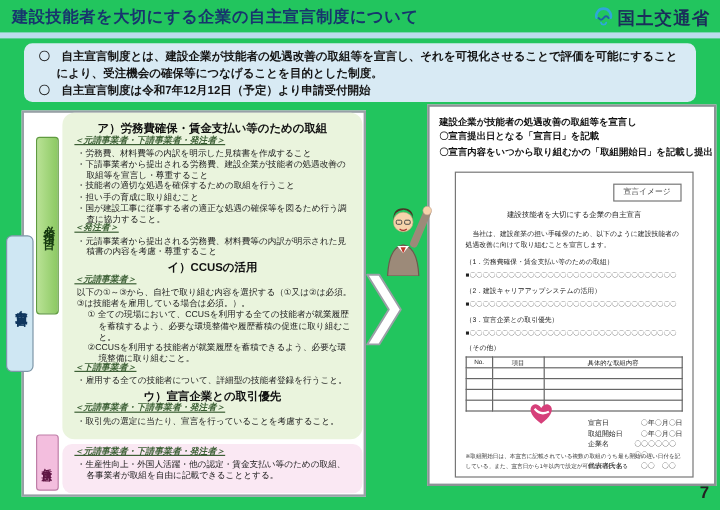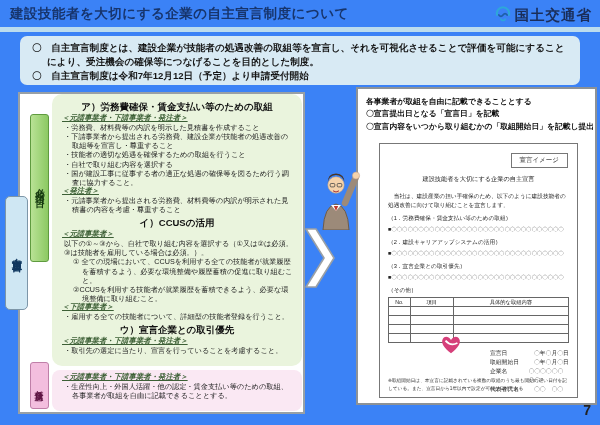--- a/index.html
+++ b/index.html
@@ -1,17 +1,17 @@
 <!DOCTYPE html>
 <html><head>
 <meta charset="utf-8">
 <style>
   html,body{margin:0;padding:0;}
   body{font-family:"Liberation Sans","DejaVu Sans",sans-serif;}
-  #page{position:relative;width:600px;height:425px;background:#3b82f6;overflow:hidden;}
+  #page{position:relative;width:600px;height:425px;background:#22c55e;overflow:hidden;}
 
   
   #page-title{position:absolute;left:10px;top:5px;font-size:13.5px;font-weight:bold;color:#17356d;letter-spacing:.5px;}
   #header-band{position:absolute;left:0;top:27px;width:600px;height:5px;background:#bcdcee;}
   #ministry-logo{position:absolute;right:8px;top:4px;display:flex;align-items:center;gap:3px;}
   #ministry-logo .mtext{font-size:14.5px;font-weight:bold;color:#1a2e5a;letter-spacing:1px;}
 
   
   #intro-box{position:absolute;left:20px;top:36px;width:560px;height:49px;background:#d8eaf4;border-radius:7px;
     padding:5px 12px 0 12px;box-sizing:border-box;font-size:9.6px;font-weight:bold;color:#151515;line-height:1.45;}
@@ -88,21 +88,21 @@
   </div>
 
   <div id="left-wrap"></div>
 
   <div id="green-box">
     <div class="sec-head">ア）労務費確保・賃金支払い等のための取組</div>
     <div class="scope">＜元請事業者・下請事業者・発注者＞</div>
     <div class="item">・労務費、材料費等の内訳を明示した見積書を作成すること</div>
     <div class="item">・下請事業者から提出される労務費、建設企業が技能者の処遇改善の取組等を宣言し・尊重すること</div>
     <div class="item">・技能者の適切な処遇を確保するための取組を行うこと</div>
-    <div class="item">・自社で取り組む内容を選択する</div>
+    <div class="item">・担い手の育成に取り組むこと</div>
     <div class="item">・国が建設工事に従事する者の適正な処遇の確保等を図るため行う調査に協力すること。</div>
     <div class="scope">＜発注者＞</div>
     <div class="item">・元請事業者から提出される労務費、材料費等の内訳が明示された見積書の内容を考慮・尊重すること</div>
 
     <div class="sec-head">イ）CCUSの活用</div>
     <div class="scope">＜元請事業者＞</div>
     <div class="item noind">以下の①～③から、自社で取り組む内容を選択する（①又は②は必須。③は技能者を雇用している場合は必須。）。</div>
     <div class="item lvl2">① 全ての現場において、CCUSを利用する全ての技能者が就業履歴を蓄積するよう、必要な環境整備や履歴蓄積の促進に取り組むこと。</div>
     <div class="item lvl2">②CCUSを利用する技能者が就業履歴を蓄積できるよう、必要な環境整備に取り組むこと。</div>
     <div class="scope">＜下請事業者＞</div>
@@ -133,21 +133,21 @@
     <path d="M20,43 l-2.2,-5 h4.4 z" fill="#c0392b"></path>
     <circle cx="20" cy="17" r="8.2" fill="#f6d3ab" stroke="#caa27a" stroke-width="0.5"></circle>
     <path d="M11.8,15.5 a8.2,8.2 0 0,1 16.4,-0.8 q0.6,-9 -8.2,-9.2 q-8.8,0.2 -8.2,10 z" fill="#4a3526"></path>
     <rect x="14.2" y="15.5" width="4.6" height="3.4" rx="1" fill="none" stroke="#444" stroke-width="0.8"></rect>
     <rect x="21.2" y="15.5" width="4.6" height="3.4" rx="1" fill="none" stroke="#444" stroke-width="0.8"></rect>
     <path d="M17,22.8 q3,2.4 6,0" fill="none" stroke="#a33" stroke-width="1"></path>
   </svg>
 
   <div id="right-panel">
     <div id="right-bullets">
-      <div class="r-bullet">各事業者が取組を自由に記載できることとする</div>
+      <div class="r-bullet">建設企業が技能者の処遇改善の取組等を宣言し</div>
       <div class="r-bullet">〇宣言提出日となる「宣言日」を記載</div>
       <div class="r-bullet">〇宣言内容をいつから取り組むかの「取組開始日」を記載し提出</div>
     </div>
 
     <div id="doc">
       <div id="doc-badge">宣言イメージ</div>
       <div id="doc-title">建設技能者を大切にする企業の自主宣言</div>
       <div id="doc-intro">　当社は、建設産業の担い手確保のため、以下のように建設技能者の処遇改善に向けて取り組むことを宣言します。</div>
 
       <div class="doc-sec">（1．労務費確保・賃金支払い等のための取組）</div>

